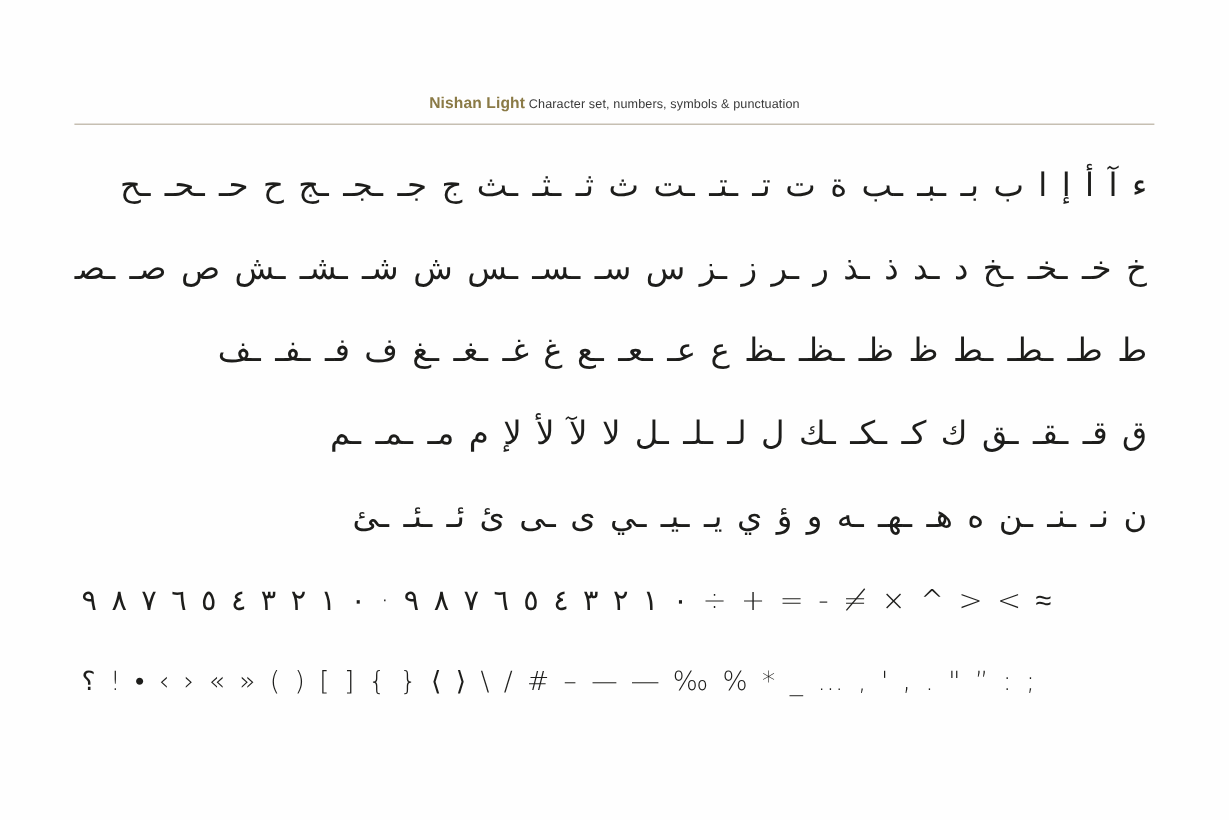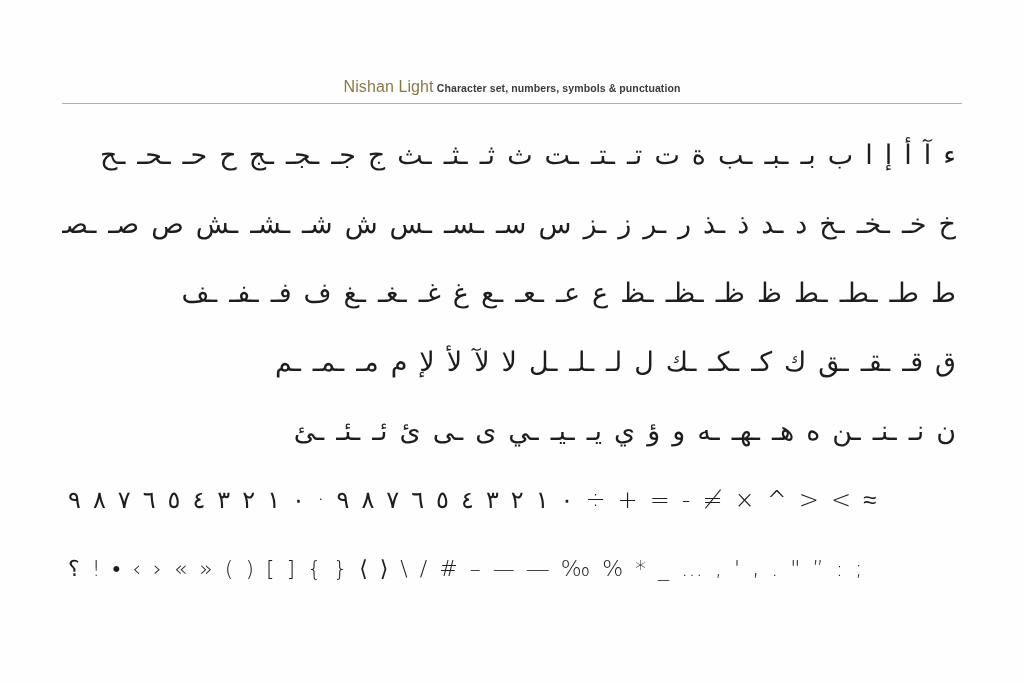--- a/index.html
+++ b/index.html
@@ -30,27 +30,27 @@
     width: 900px;
     text-align: center;
   }
   .header-line {
     font-size: 11px;
     letter-spacing: 0.1px;
     white-space: nowrap;
   }
   .font-name {
     color: #8a7a46;
-    font-weight: normal;
-    font-size: 16px;
+    font-weight: bold;
+    font-size: 13px;
   }
   .header-subtitle {
     color: #3a3a3a;
     font-size: 10.5px;
-    font-weight: bold;
+    font-weight: normal;
   }
   .rule {
     position: absolute;
     top: 103px;
     left: 62px;
     width: 900px;
     height: 1px;
     background: #b9b0a0;
   }
 

